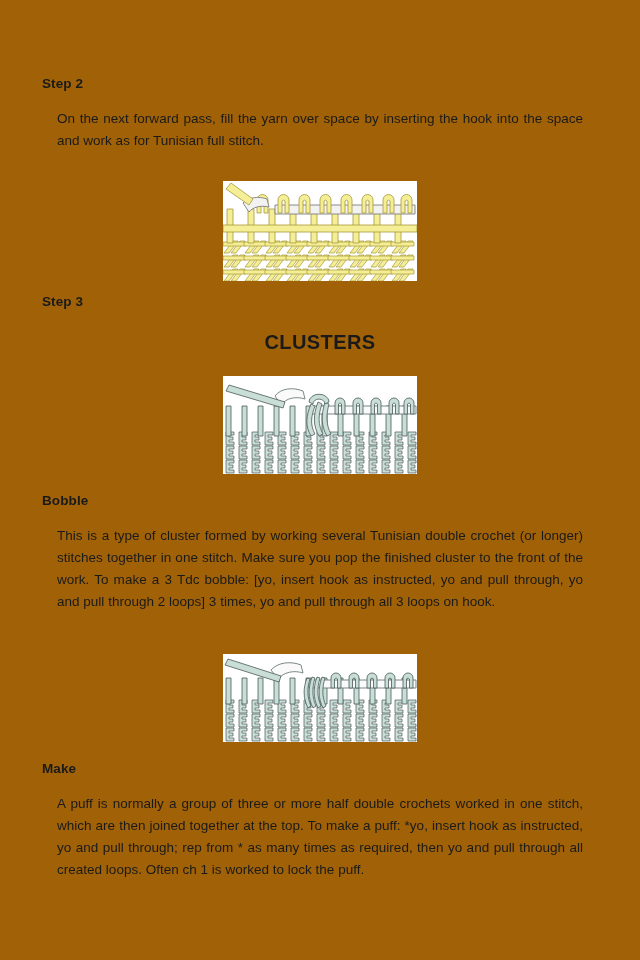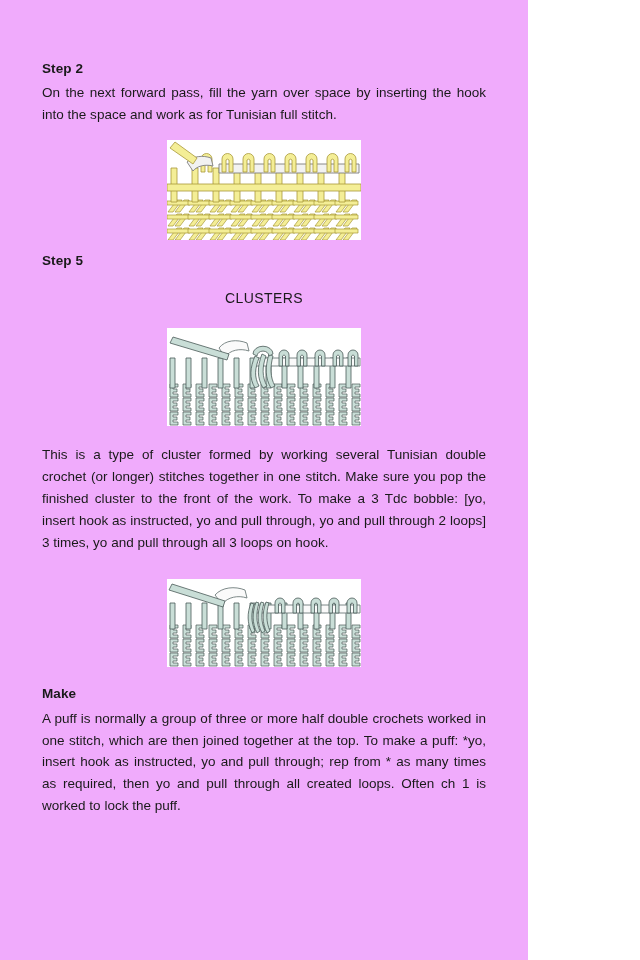--- a/index.html
+++ b/index.html
@@ -9,46 +9,46 @@
   }
   body {
     width: 640px;
     height: 960px;
     font-family: "Liberation Sans", sans-serif;
     color: #1a1a1a;
     overflow: hidden;
   }
   .page {
     position: relative;
-    width: 528px;
+    width: 640px;
     height: 960px;
-    background: #f0abfc;
+    background: #a16207;
     box-sizing: border-box;
-    padding: 0 42px;
+    padding: 15px 42px;
   }
   .spacer-top { height: 60px; }
 
   h3.section-head {
     font-size: 13.5px;
     font-weight: bold;
     margin: 0 0 4px 0;
     line-height: 1.35;
     letter-spacing: 0.1px;
   }
   p.body-text {
     font-size: 13.5px;
     line-height: 1.62;
-    margin: 0;
+    margin: 15px;
     text-align: justify;
     text-justify: inter-word;
     letter-spacing: 0.01px;
   }
   h2.cluster-title {
-    font-size: 14px;
-    font-weight: normal;
+    font-size: 20px;
+    font-weight: bold;
     text-align: center;
     margin: 0;
     letter-spacing: 0.4px;
   }
 
   .fig {
     display: block;
     margin: 0 auto;
   }
   .fig-wrap { width: 100%; }
@@ -156,21 +156,21 @@
     </g>
 
     <path d="M20,22 C26,16 36,15 44,18 L46,26 C38,24 30,26 26,31 Z" fill="#F2F2F2" stroke="#7E7E7E" stroke-width="0.9" stroke-linejoin="round"></path>
 
     <path d="M8,2 L30,18 L26,24 L3,8 Z" fill="#F4EE96" stroke="#A89838" stroke-width="0.8" stroke-linejoin="round"></path>
   </svg>
   </div>
 
   <div class="gap-12"></div>
 
-  <h3 class="section-head">Step 5</h3>
+  <h3 class="section-head">Step 3</h3>
 
   <div class="gap-16"></div>
 
   <h2 class="cluster-title">CLUSTERS</h2>
 
   <div class="gap-22"></div>
 
   <div class="fig-wrap">
   <svg class="fig" width="194" height="98" viewBox="0 0 194 98">
     <defs>
@@ -274,20 +274,21 @@
     </g>
 
     <path d="M52,20 C58,12 70,11 80,15 L82,23 C73,20 63,22 58,29 Z" fill="#FAFAFA" stroke="#6E7C7A" stroke-width="0.9" stroke-linejoin="round"></path>
 
     <path d="M6,9 L62,26 L60,32 L3,15 Z" fill="#C9DED7" stroke="#4A5A58" stroke-width="0.8" stroke-linejoin="round"></path>
   </svg>
   </div>
 
   <div class="gap-18"></div>
 
+  <h3 class="section-head">Bobble</h3>
   <p class="body-text">This is a type of cluster formed by working several Tunisian double crochet (or longer) stitches together in one stitch. Make sure you pop the finished cluster to the front of the work. To make a 3 Tdc bobble: [yo, insert hook as instructed, yo and pull through, yo and pull through 2 loops] 3 times, yo and pull through all 3 loops on hook.</p>
 
   <div class="gap-26"></div>
 
   <div class="fig-wrap">
   <svg class="fig" width="194" height="88" viewBox="0 0 194 88">
     <defs>
       <g id="pcell">
         <path d="M1,0 L9,0 L9,3 L4,3 L4,5 L8,5 L8,8 L4,8 L4,10 L9,10 L9,13 L1,13 Z" fill="#C9DED7" stroke="#4A5A58" stroke-width="0.7" stroke-linejoin="round"></path>
       </g>

